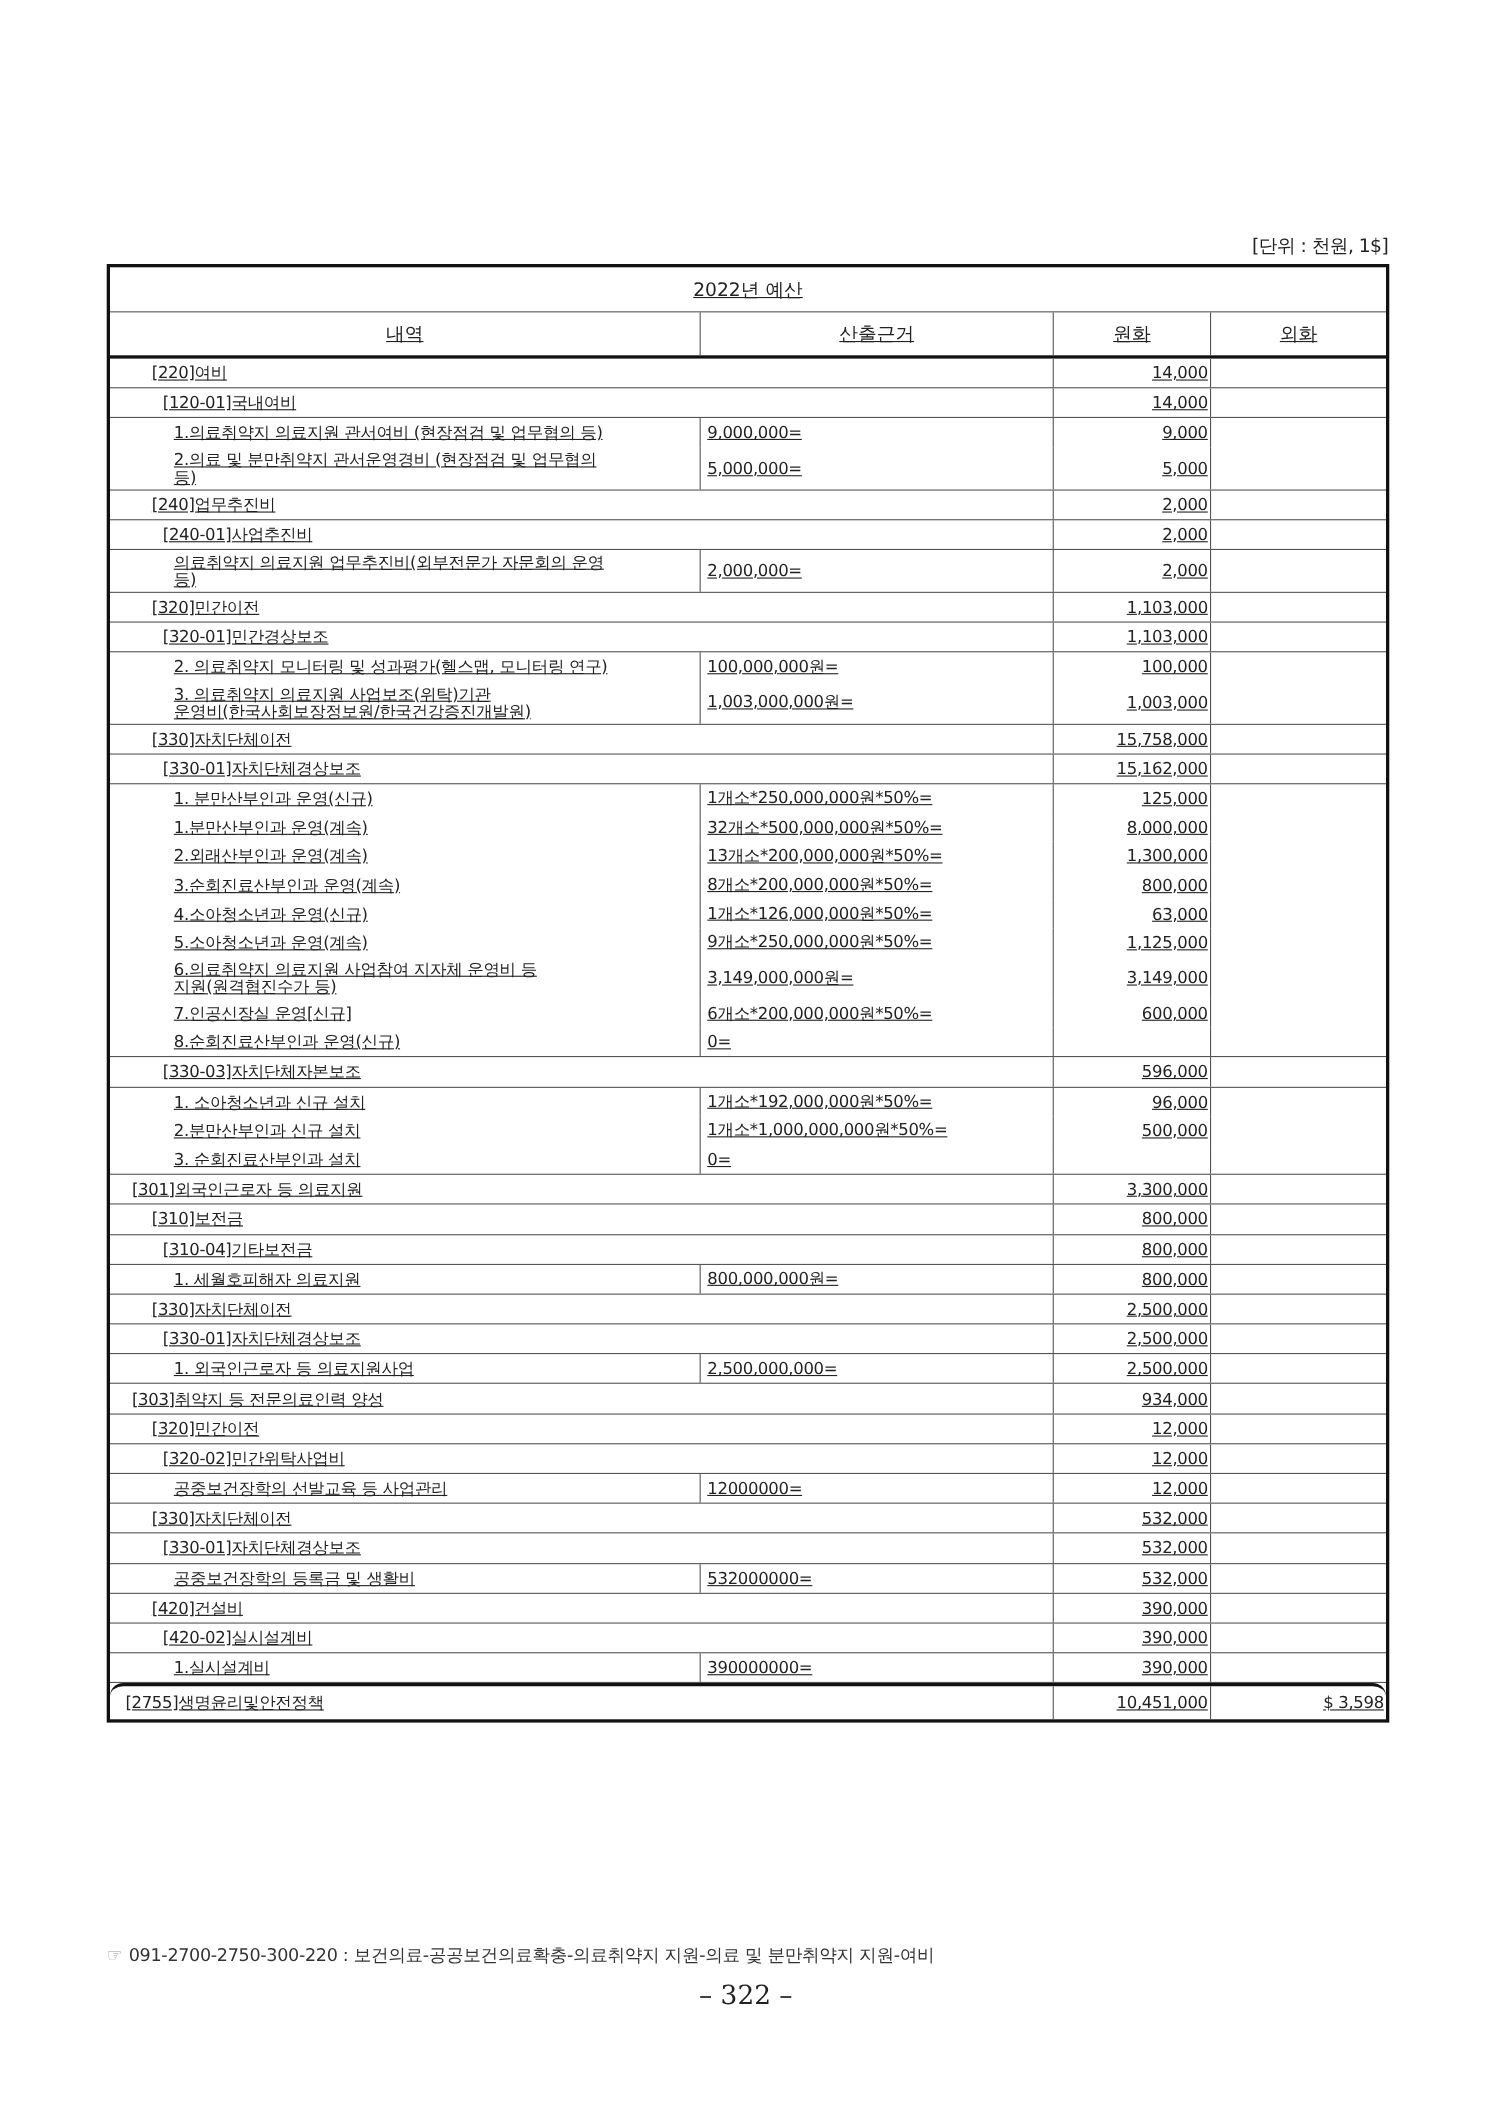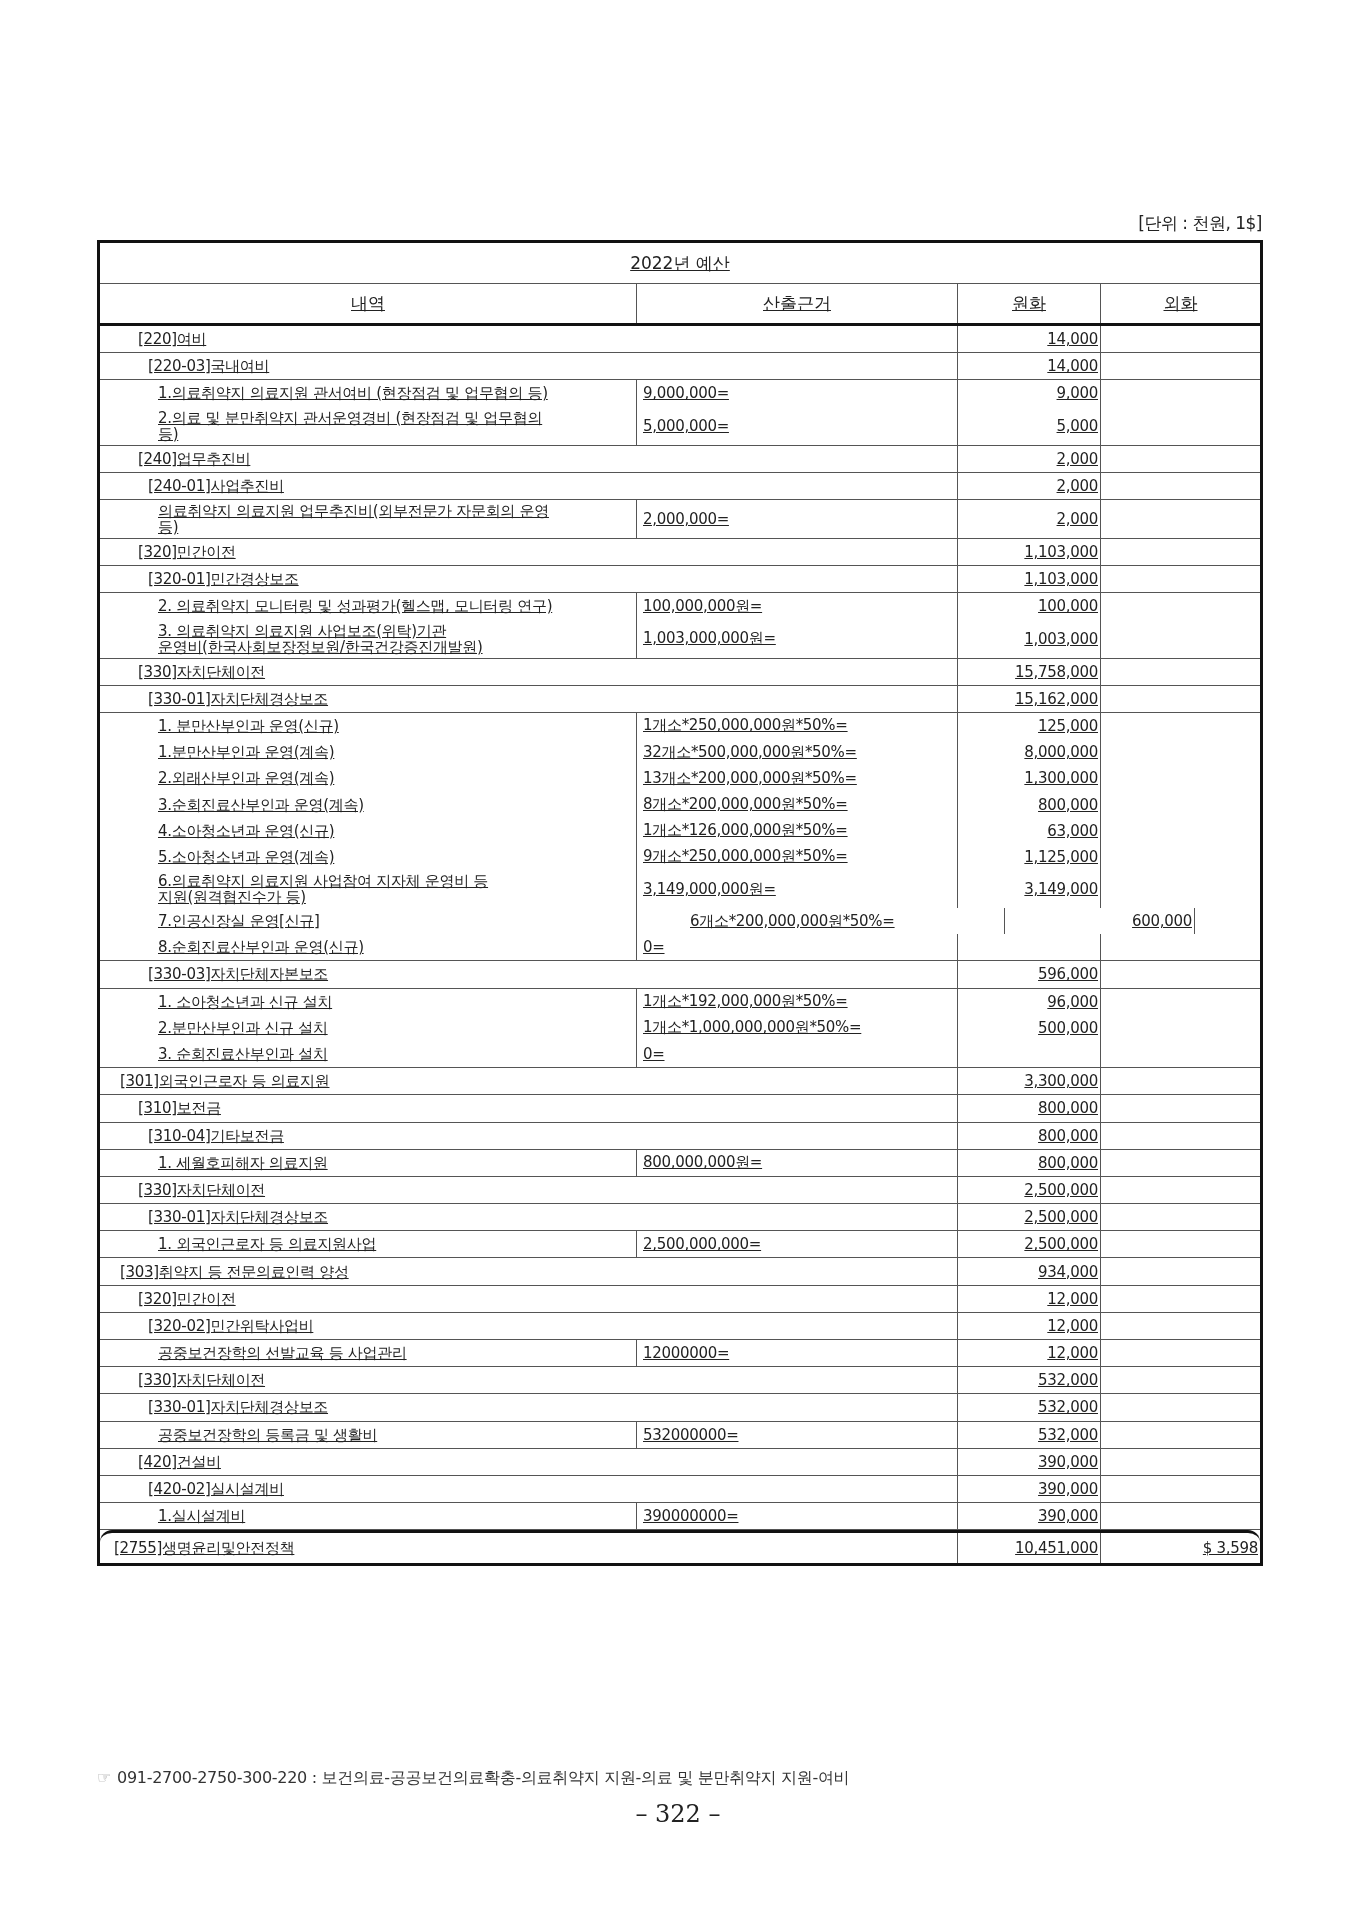--- a/index.html
+++ b/index.html
@@ -41,21 +41,21 @@
     <div>원화</div>
     <div>외화</div>
   </div>
   <div id="rows">
       <div class="row span2" style="height: 26.2px;">
         <div class="desc lv1">[220]여비</div>
         <div class="krw">14,000</div>
         <div class="fx"></div>
       </div>
       <div class="row span2" style="height: 26.2px;">
-        <div class="desc lv2">[220-03]국내여비</div>
+        <div class="desc lv2">[120-01]국내여비</div>
         <div class="krw">14,000</div>
         <div class="fx"></div>
       </div>
       <div class="row detail nob" style="height: 26.2px;">
         <div class="desc lv3">1.의료취약지 의료지원 관서여비 (현장점검 및 업무협의 등)</div>
         <div class="basis">9,000,000=</div>
         <div class="krw">9,000</div>
         <div class="fx"></div>
       </div>
       <div class="row detail" style="height: 38px;">
@@ -151,21 +151,21 @@
         <div class="krw">1,125,000</div>
         <div class="fx"></div>
       </div>
       <div class="row detail nob" style="height: 38px;">
         <div class="desc lv3">6.의료취약지 의료지원 사업참여 지자체 운영비 등
 지원(원격협진수가 등)</div>
         <div class="basis">3,149,000,000원=</div>
         <div class="krw">3,149,000</div>
         <div class="fx"></div>
       </div>
-      <div class="row detail nob" style="height: 26.2px; gap: 47px;">
+      <div class="row detail nob" style="height: 26.2px;">
         <div class="desc lv3">7.인공신장실 운영[신규]</div>
         <div class="basis">6개소*200,000,000원*50%=</div>
         <div class="krw">600,000</div>
         <div class="fx"></div>
       </div>
       <div class="row detail" style="height: 26.2px;">
         <div class="desc lv3">8.순회진료산부인과 운영(신규)</div>
         <div class="basis">0=</div>
         <div class="krw"></div>
         <div class="fx"></div>

